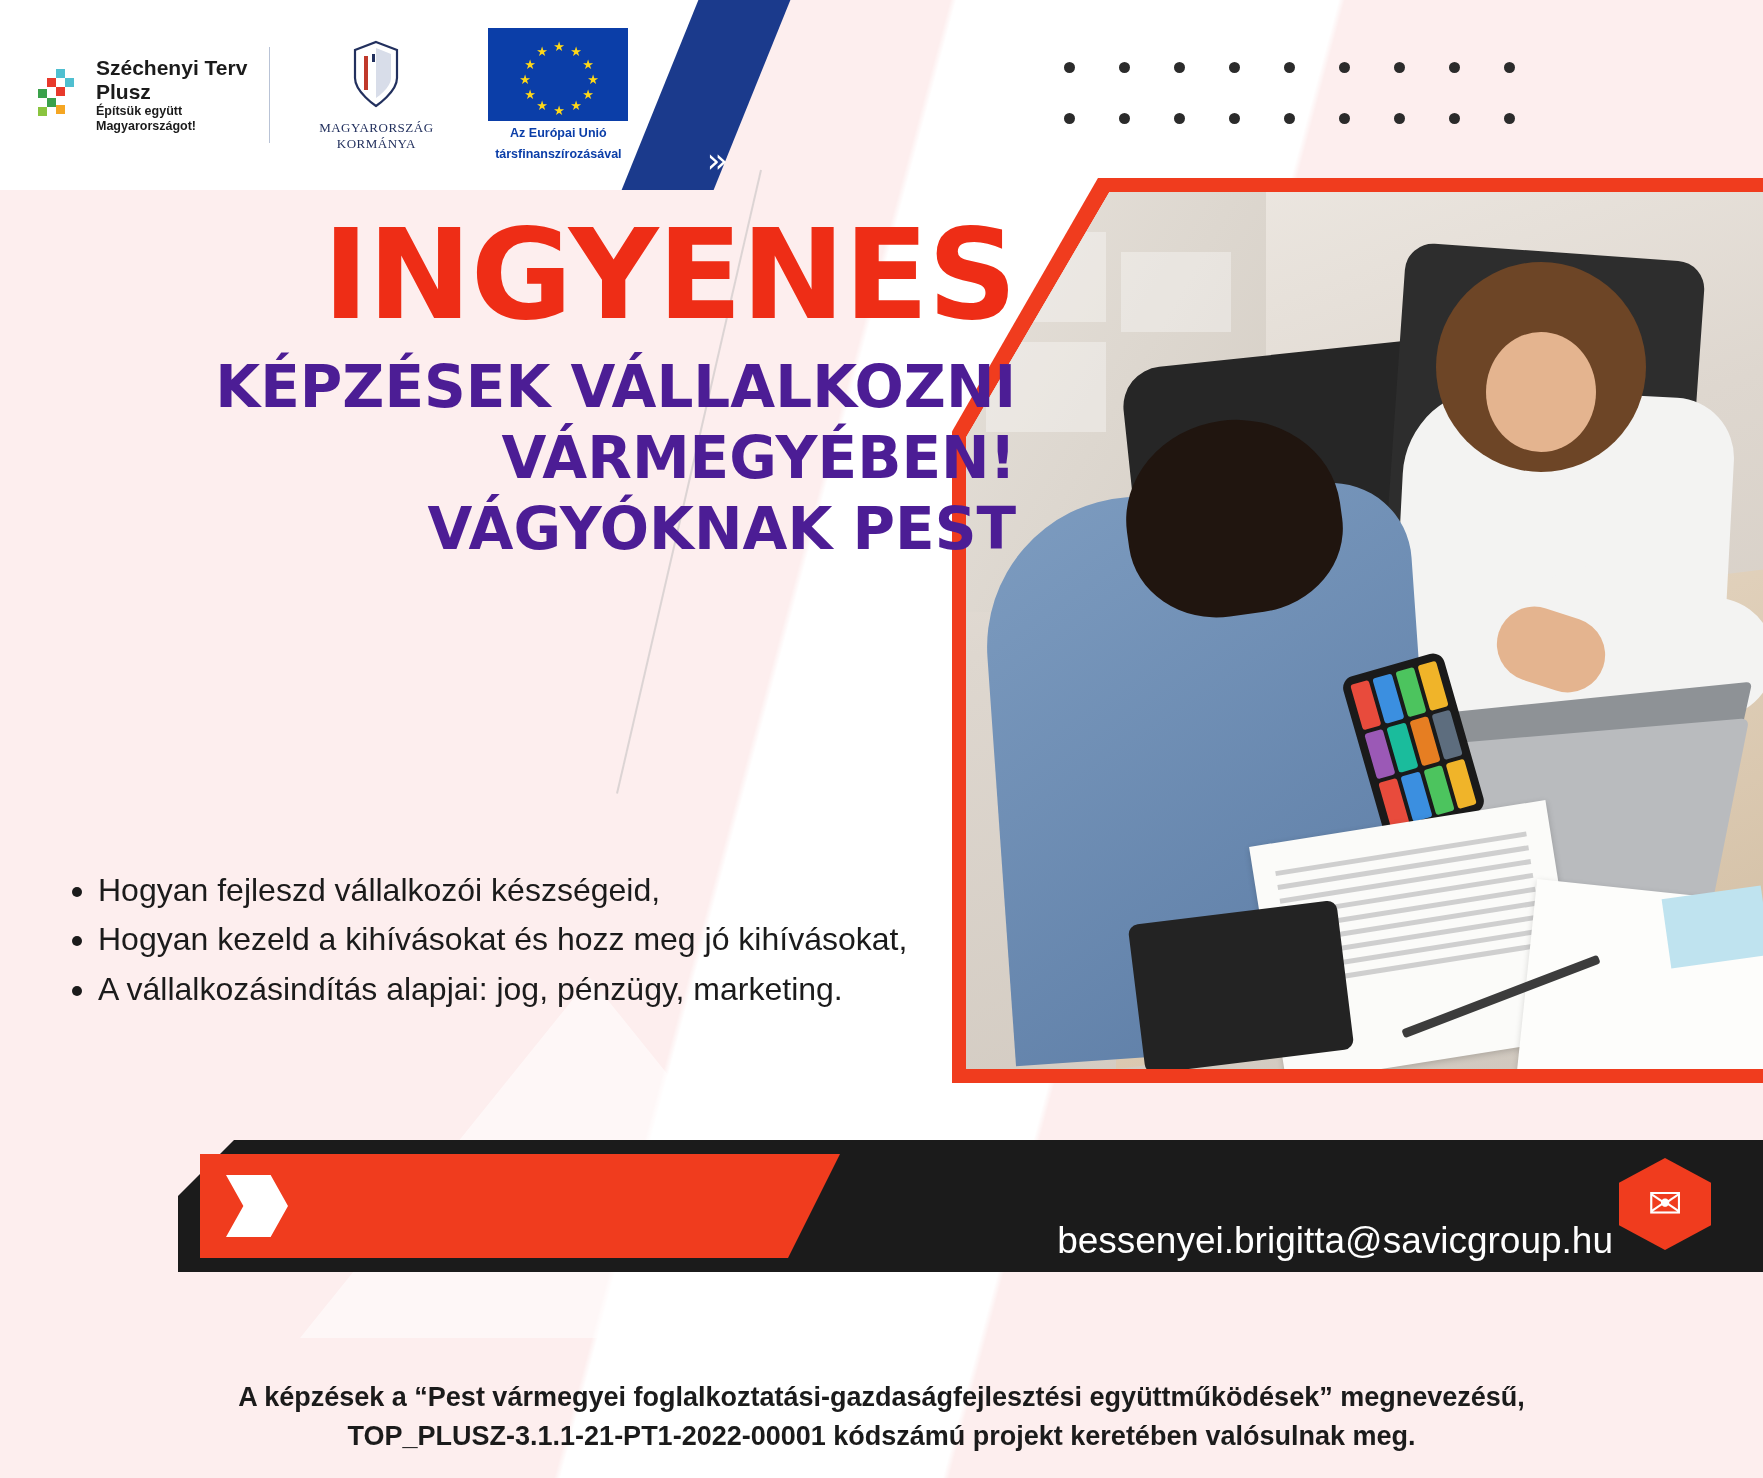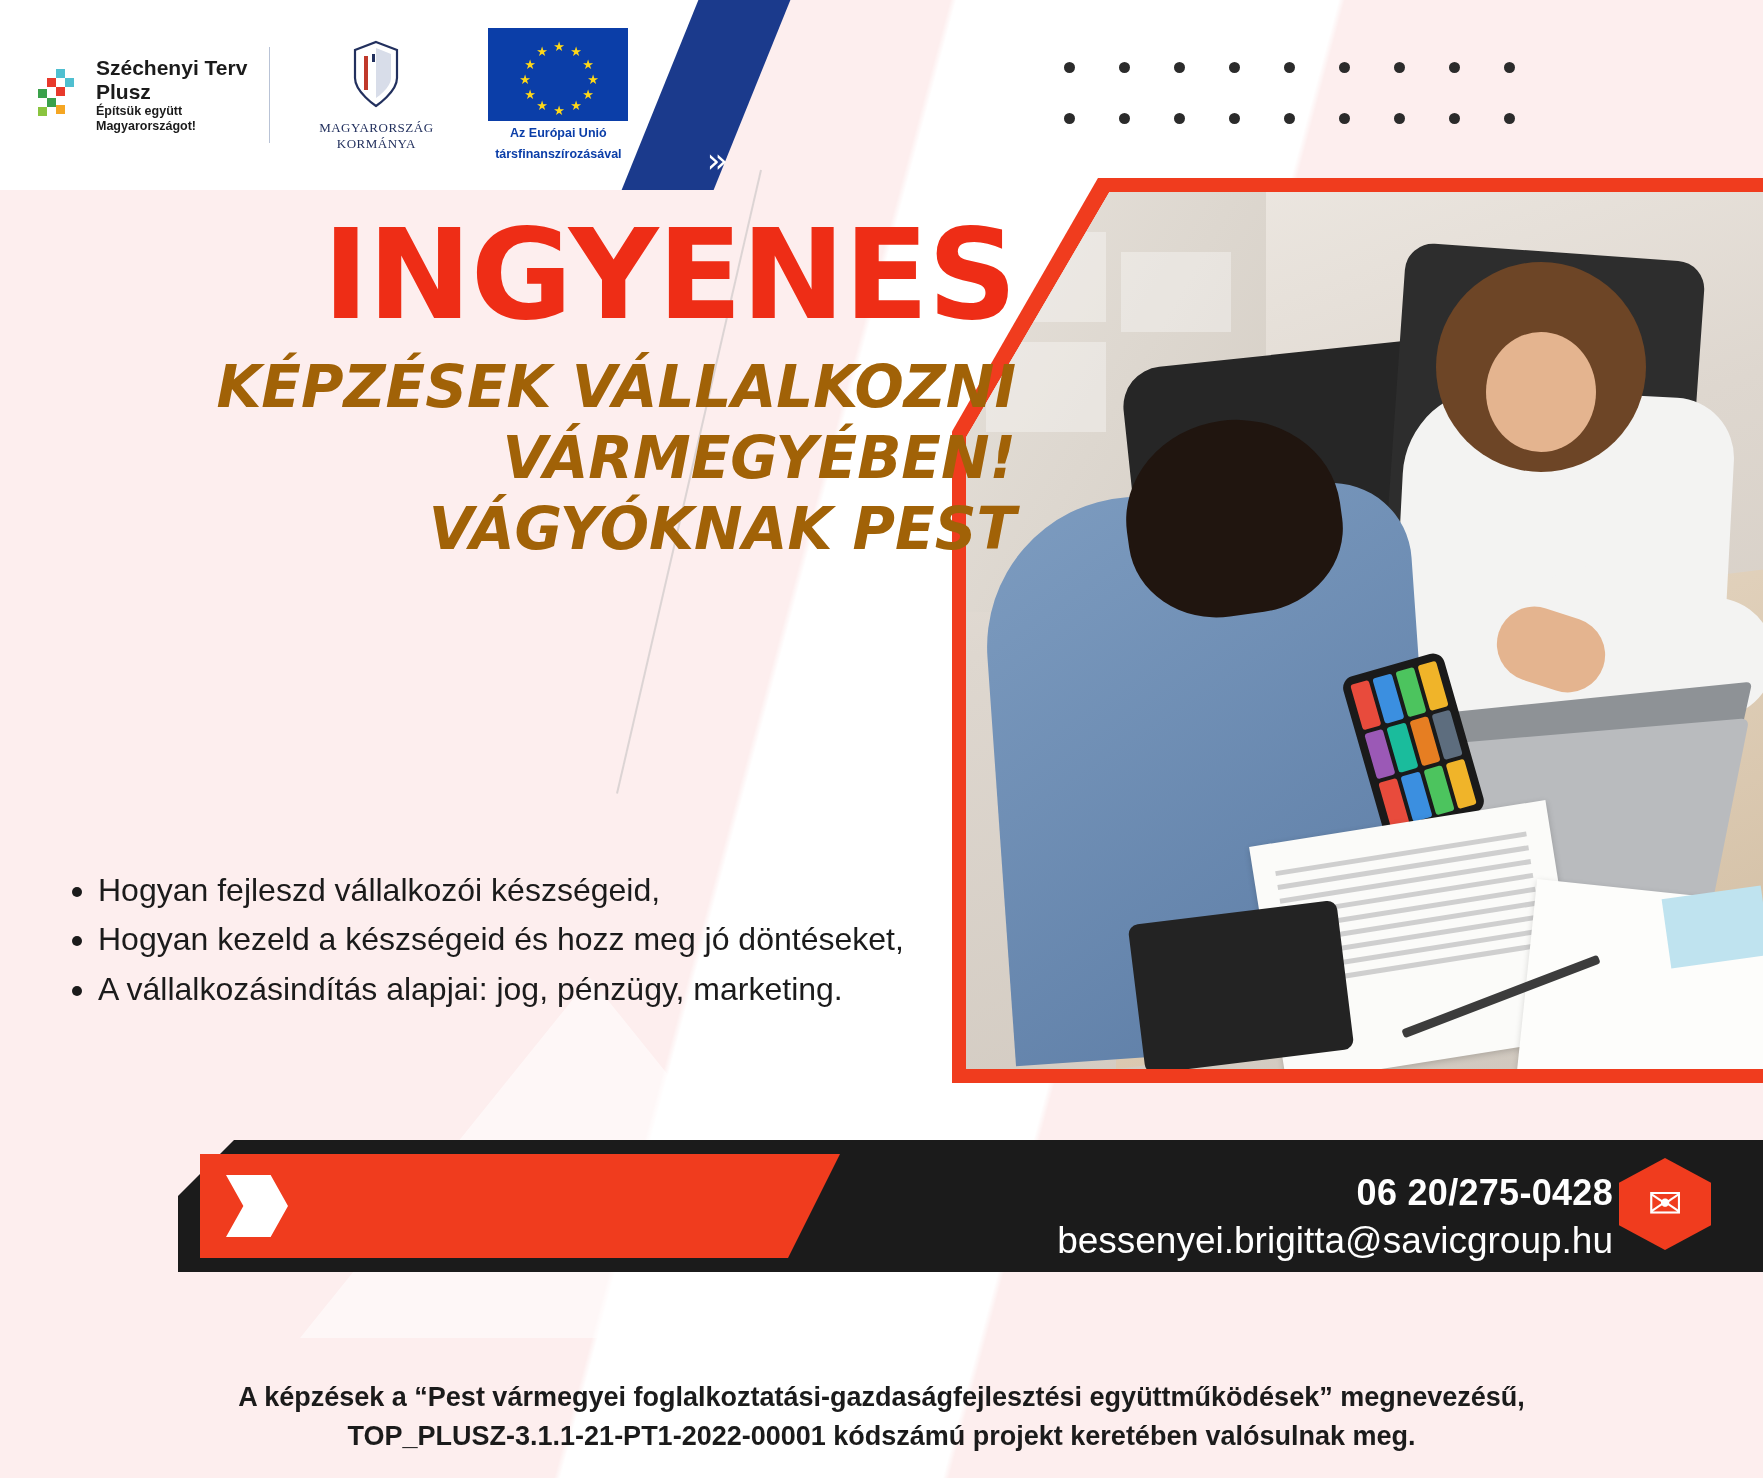--- a/index.html
+++ b/index.html
@@ -81,23 +81,22 @@
   .dot { width: 11px; height: 11px; border-radius: 50%; background: #2b2b2b; }
 
   
   .headline { position: absolute; top: 218px; left: 36px; width: 980px; z-index: 6; text-align: right; }
   .h-free {
     font-size: 124px; font-weight: bold; color: #ee2d16; letter-spacing: -1px;
     line-height: .92; font-family: "DejaVu Sans", sans-serif;
   }
   .h-rest {
     margin-top: 20px;
-    font-size: 58px; font-weight: bold; color: #a16207; line-height: 1.22;
+    font-size: 58px; font-weight: bold; color: #4c1d95; line-height: 1.22;
     font-family: "DejaVu Sans", sans-serif;
-    font-style: italic;
   }
   .sub-block {
     position: absolute; top: 710px; left: 36px; width: 930px; z-index: 6;
     font-size: 27.5px; font-weight: bold; color: #1b1b1b; line-height: 1.33;
     letter-spacing: .2px;
   }
   .bullets {
     position: absolute; top: 868px; left: 64px; width: 990px; z-index: 6;
     font-size: 32px; color: #1b1b1b; line-height: 1.42;
   }
@@ -403,32 +402,31 @@
     <div class="h-rest">
       <div>KÉPZÉSEK VÁLLALKOZNI</div>
       <div>VÁRMEGYÉBEN!</div>
       <div>VÁGYÓKNAK PEST</div>
     </div>
   </div>
 
 
   <ul class="bullets">
     <li>Hogyan fejleszd vállalkozói készségeid,</li>
-    <li>Hogyan kezeld a készségeid és hozz meg jó döntéseket,</li>
+    <li>Hogyan kezeld a kihívásokat és hozz meg jó kihívásokat,</li>
     <li>A vállalkozásindítás alapjai: jog, pénzügy, marketing.</li>
   </ul>
 
   <div class="cta-bar"></div>
 
   <div class="cta-btn">
     <span class="cta-chev"></span>
   </div>
 
   <div class="contact">
-    <div class="contact-phone">06 20/275-0428</div>
     <div class="contact-mail">bessenyei.brigitta@savicgroup.hu</div>
   </div>
 
   <div class="mail-badge">
     <span class="mail-glyph">✉</span>
   </div>
 
   <div class="footer">
     <div>A képzések a “Pest vármegyei foglalkoztatási-gazdaságfejlesztési együttműködések” megnevezésű,</div>
     <div>TOP_PLUSZ-3.1.1-21-PT1-2022-00001 kódszámú projekt keretében valósulnak meg.</div>

